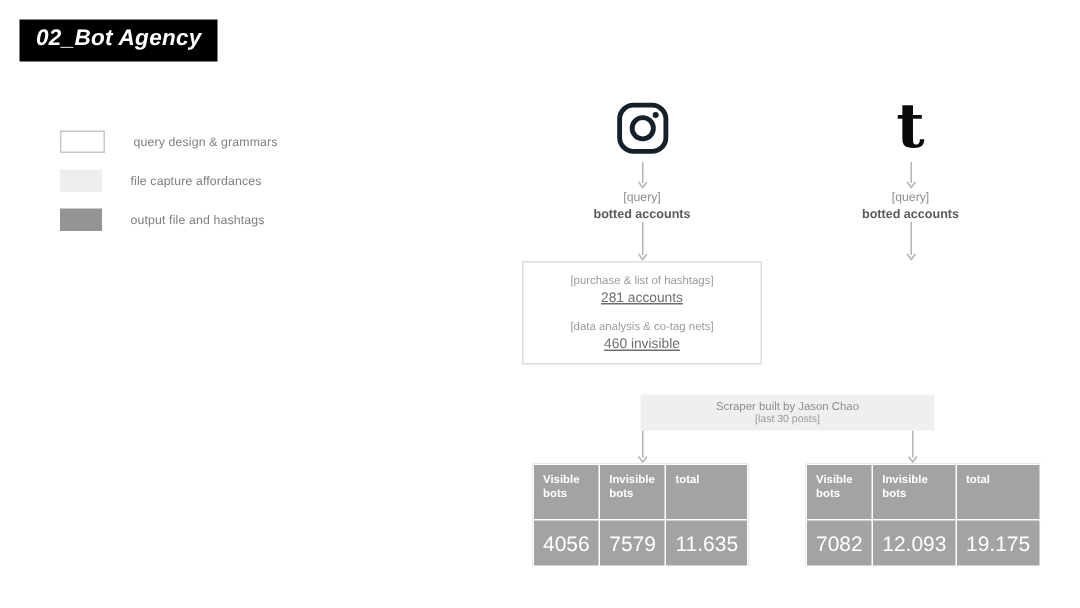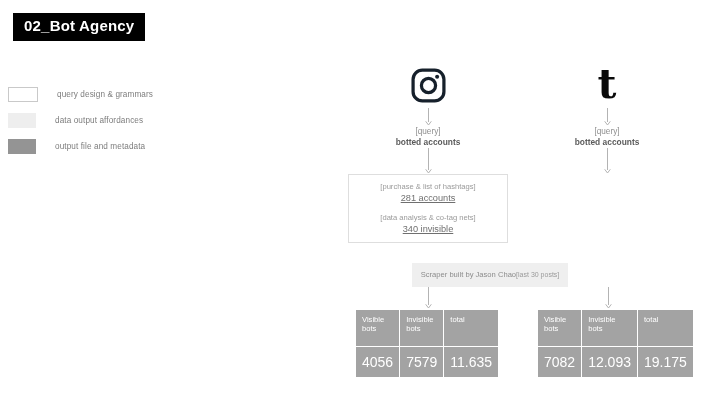--- a/index.html
+++ b/index.html
@@ -23,26 +23,27 @@
     left: 13px;
     top: 13px;
     background: #000000;
     color: #ffffff;
     padding: 5px 11px 6px 11px;
     font-size: 15px;
     font-weight: 700;
     letter-spacing: 0.2px;
     line-height: 1.1;
     white-space: nowrap;
+    font-style: italic;
   }
 
   
   .legend {
     position: absolute;
-    left: 8px;
+    left: 40px;
     top: 86px;
     display: flex;
     flex-direction: column;
     gap: 10px;
   }
   .legend-row {
     display: flex;
     align-items: center;
     height: 16px;
   }
@@ -143,27 +144,27 @@
   }
   .info-val {
     font-size: 9.2px;
     color: #6f6f6f;
     text-decoration: underline;
   }
 
   
   .scraper-band {
     position: absolute;
-    left: 72px;
+    left: 87px;
     top: 201px;
-    width: 156px;
+    width: 196px;
     height: 24px;
     background: #efefef;
     display: flex;
-    flex-direction: row;
+    flex-direction: column;
     align-items: center;
     justify-content: center;
     line-height: 1.3;
   }
   .scraper-title {
     font-size: 7.6px;
     color: #8c8c8c;
   }
   .scraper-sub {
     font-size: 7px;
@@ -190,21 +191,21 @@
   .bot-table.t-right { left: 197px; }
   .bot-table th, .bot-table td {
     border: 1px solid #ffffff;
     color: #ffffff;
     text-align: left;
     padding: 5px 6px;
     font-weight: 400;
   }
   .bot-table th {
     font-size: 7.6px;
-    font-weight: 400;
+    font-weight: 700;
     height: 26px;
     vertical-align: top;
     line-height: 1.25;
   }
   .bot-table td {
     font-size: 14px;
     height: 20px;
     vertical-align: middle;
   }
   .bot-table .c1 { width: 42px; }
@@ -216,25 +217,25 @@
 
 <div class="title-bar">02_Bot Agency</div>
 
 <div class="legend">
   <div class="legend-row">
     <span class="swatch sw-outline"></span>
     <span class="legend-label">query design &amp; grammars</span>
   </div>
   <div class="legend-row">
     <span class="swatch sw-light"></span>
-    <span class="legend-label">data output affordances</span>
+    <span class="legend-label">file capture affordances</span>
   </div>
   <div class="legend-row">
     <span class="swatch sw-dark"></span>
-    <span class="legend-label">output file and metadata</span>
+    <span class="legend-label">output file and hashtags</span>
   </div>
 </div>
 
 <div class="flow">
 
   <div class="col col-left">
     <div class="logo-wrap">
       <svg class="ig-icon" width="37" height="37" viewBox="0 0 48 48" aria-hidden="true">
         <rect x="4" y="4" width="40" height="40" rx="12" ry="12" fill="none" stroke="#16202b" stroke-width="4.2"></rect>
         <circle cx="24" cy="24" r="9.2" fill="none" stroke="#16202b" stroke-width="4.2"></circle>
@@ -257,21 +258,21 @@
           <path d="M1.7 21.3 L4.5 25 L7.3 21.3" fill="none" stroke="#b3b3b3" stroke-width="1"></path>
         </svg>
     </div>
     <div class="info-box">
       <div class="info-line">
         <div class="info-tag">[purchase &amp;  list of hashtags]</div>
         <div class="info-val">281 accounts</div>
       </div>
       <div class="info-line">
         <div class="info-tag">[data analysis &amp;  co-tag nets]</div>
-        <div class="info-val">340 invisible</div>
+        <div class="info-val">460 invisible</div>
       </div>
     </div>
   </div>
 
   <div class="col col-right">
     <div class="logo-wrap">
       <span class="tumblr-icon">t</span>
     </div>
     <div class="arrow arrow-short">
       <svg width="9" height="18" viewBox="0 0 9 18">

